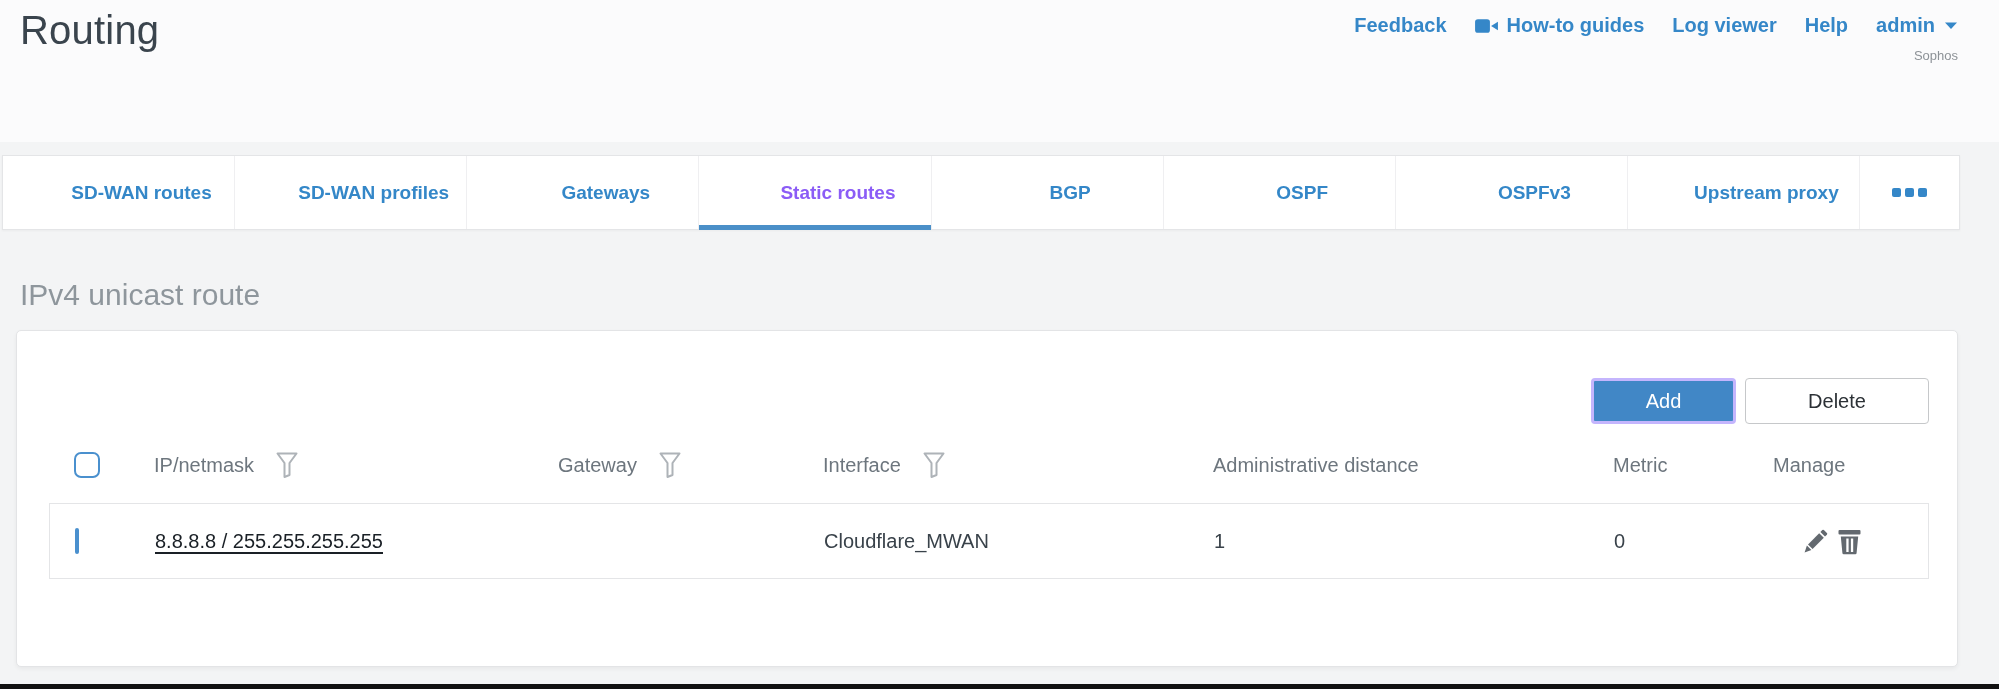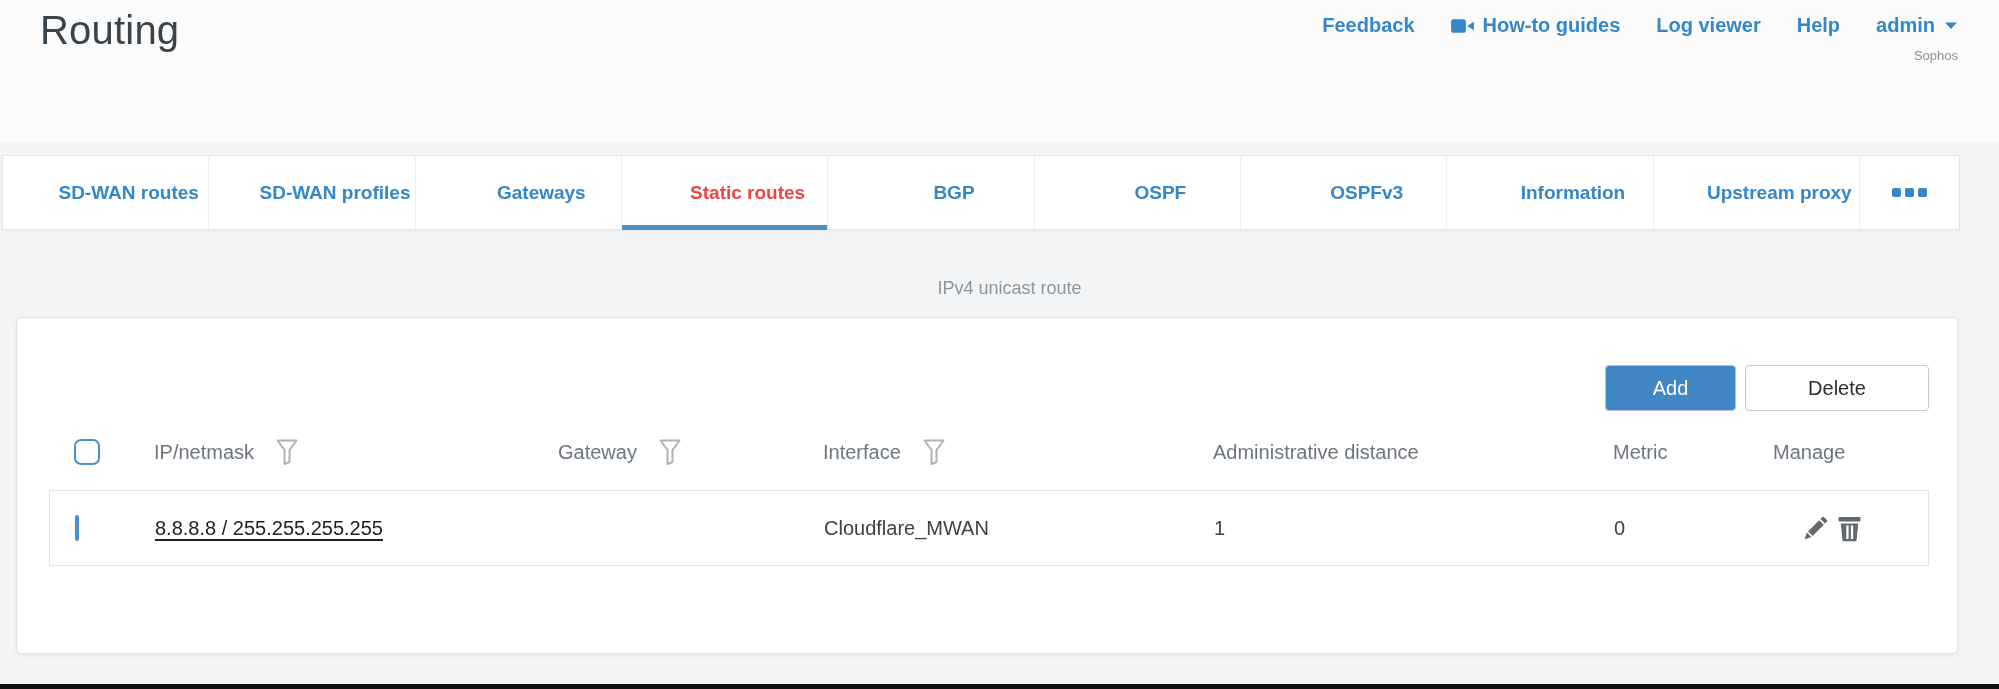--- a/index.html
+++ b/index.html
@@ -17,28 +17,27 @@
     background: #fbfbfc;
     position: relative;
   }
   .page-title {
     position: absolute;
     left: 20px; top: 8px;
     font-size: 40px;
     font-weight: 400;
     color: #3a444d;
     letter-spacing: 0.2px;
-    margin-left: 20px;
   }
   .top-nav {
     position: absolute;
     top: 14px; right: 41px;
     display: flex;
     align-items: center;
-    gap: 36px;
+    gap: 28px;
     font-size: 20px;
     font-weight: 600;
     color: #3587c8;
     white-space: nowrap;
   }
   .top-nav .nav-link { cursor: pointer; display: flex; align-items: center; gap: 9px; }
   .org-label {
     position: absolute;
     top: 48px; right: 41px;
     font-size: 13px;
@@ -61,21 +60,21 @@
     justify-content: center;
     position: relative;
     border-left: 1px solid #efeff1;
     cursor: pointer;
     font-size: 19px;
     font-weight: 700;
     color: #3487c8;
     padding-left: 46px;
   }
   .tab:first-child { border-left: none; }
-  .tab.active { color: #ef4444; justify-content: center; }
+  .tab.active { color: #8b5cf6; justify-content: center; }
   .tab.active::after {
     content: '';
     position: absolute;
     left: 0; right: 0; bottom: -1px;
     height: 5px;
     background: #4a8fc8;
   }
   .tab-more {
     flex: 0 0 100px;
     border-left: 1px solid #efeff1;
@@ -83,24 +82,23 @@
     align-items: center;
     justify-content: center;
     gap: 4px;
     cursor: pointer;
   }
   .dot { width: 9px; height: 9px; border-radius: 2px; background: #3587c8; }
 
   
   .section-heading {
     margin: 48px 0 18px 20px;
-    font-size: 18px;
+    font-size: 30px;
     font-weight: 400;
     color: #8e969c;
-    text-align: center;
   }
 
   .card {
     margin: 0 41px 0 16px;
     height: 337px;
     background: #ffffff;
     border: 1px solid #e3e4e6;
     border-radius: 5px;
     box-shadow: 0 2px 4px rgba(0,0,0,0.05);
     padding: 47px 28px 0 32px;
@@ -112,23 +110,23 @@
     gap: 9px;
   }
   .btn {
     height: 46px;
     font-family: "Liberation Sans", sans-serif;
     font-size: 20px;
     border-radius: 4px;
     cursor: pointer;
   }
   .btn-primary {
-    width: 131px;
+    width: 145px;
     background: #4187c6;
-    border: 1px solid #c4b5fd;
+    border: 3px solid #c4b5fd;
     color: #ffffff;
   }
   .btn-secondary {
     width: 184px;
     background: #ffffff;
     border: 1px solid #c6c8ca;
     color: #2c3136;
   }
 
   
@@ -242,23 +240,20 @@
       <span>Static routes</span>
     </div>
   <div class="tab">
       <span>BGP</span>
     </div>
   <div class="tab">
       <span>OSPF</span>
     </div>
   <div class="tab">
       <span>OSPFv3</span>
-    </div>
-  <div class="tab">
-      <span>Information</span>
     </div>
   <div class="tab">
       <span>Upstream proxy</span>
     </div>
   <div class="tab-more">
     <span class="dot"></span>
     <span class="dot"></span>
     <span class="dot"></span>
   </div>
 </div>

